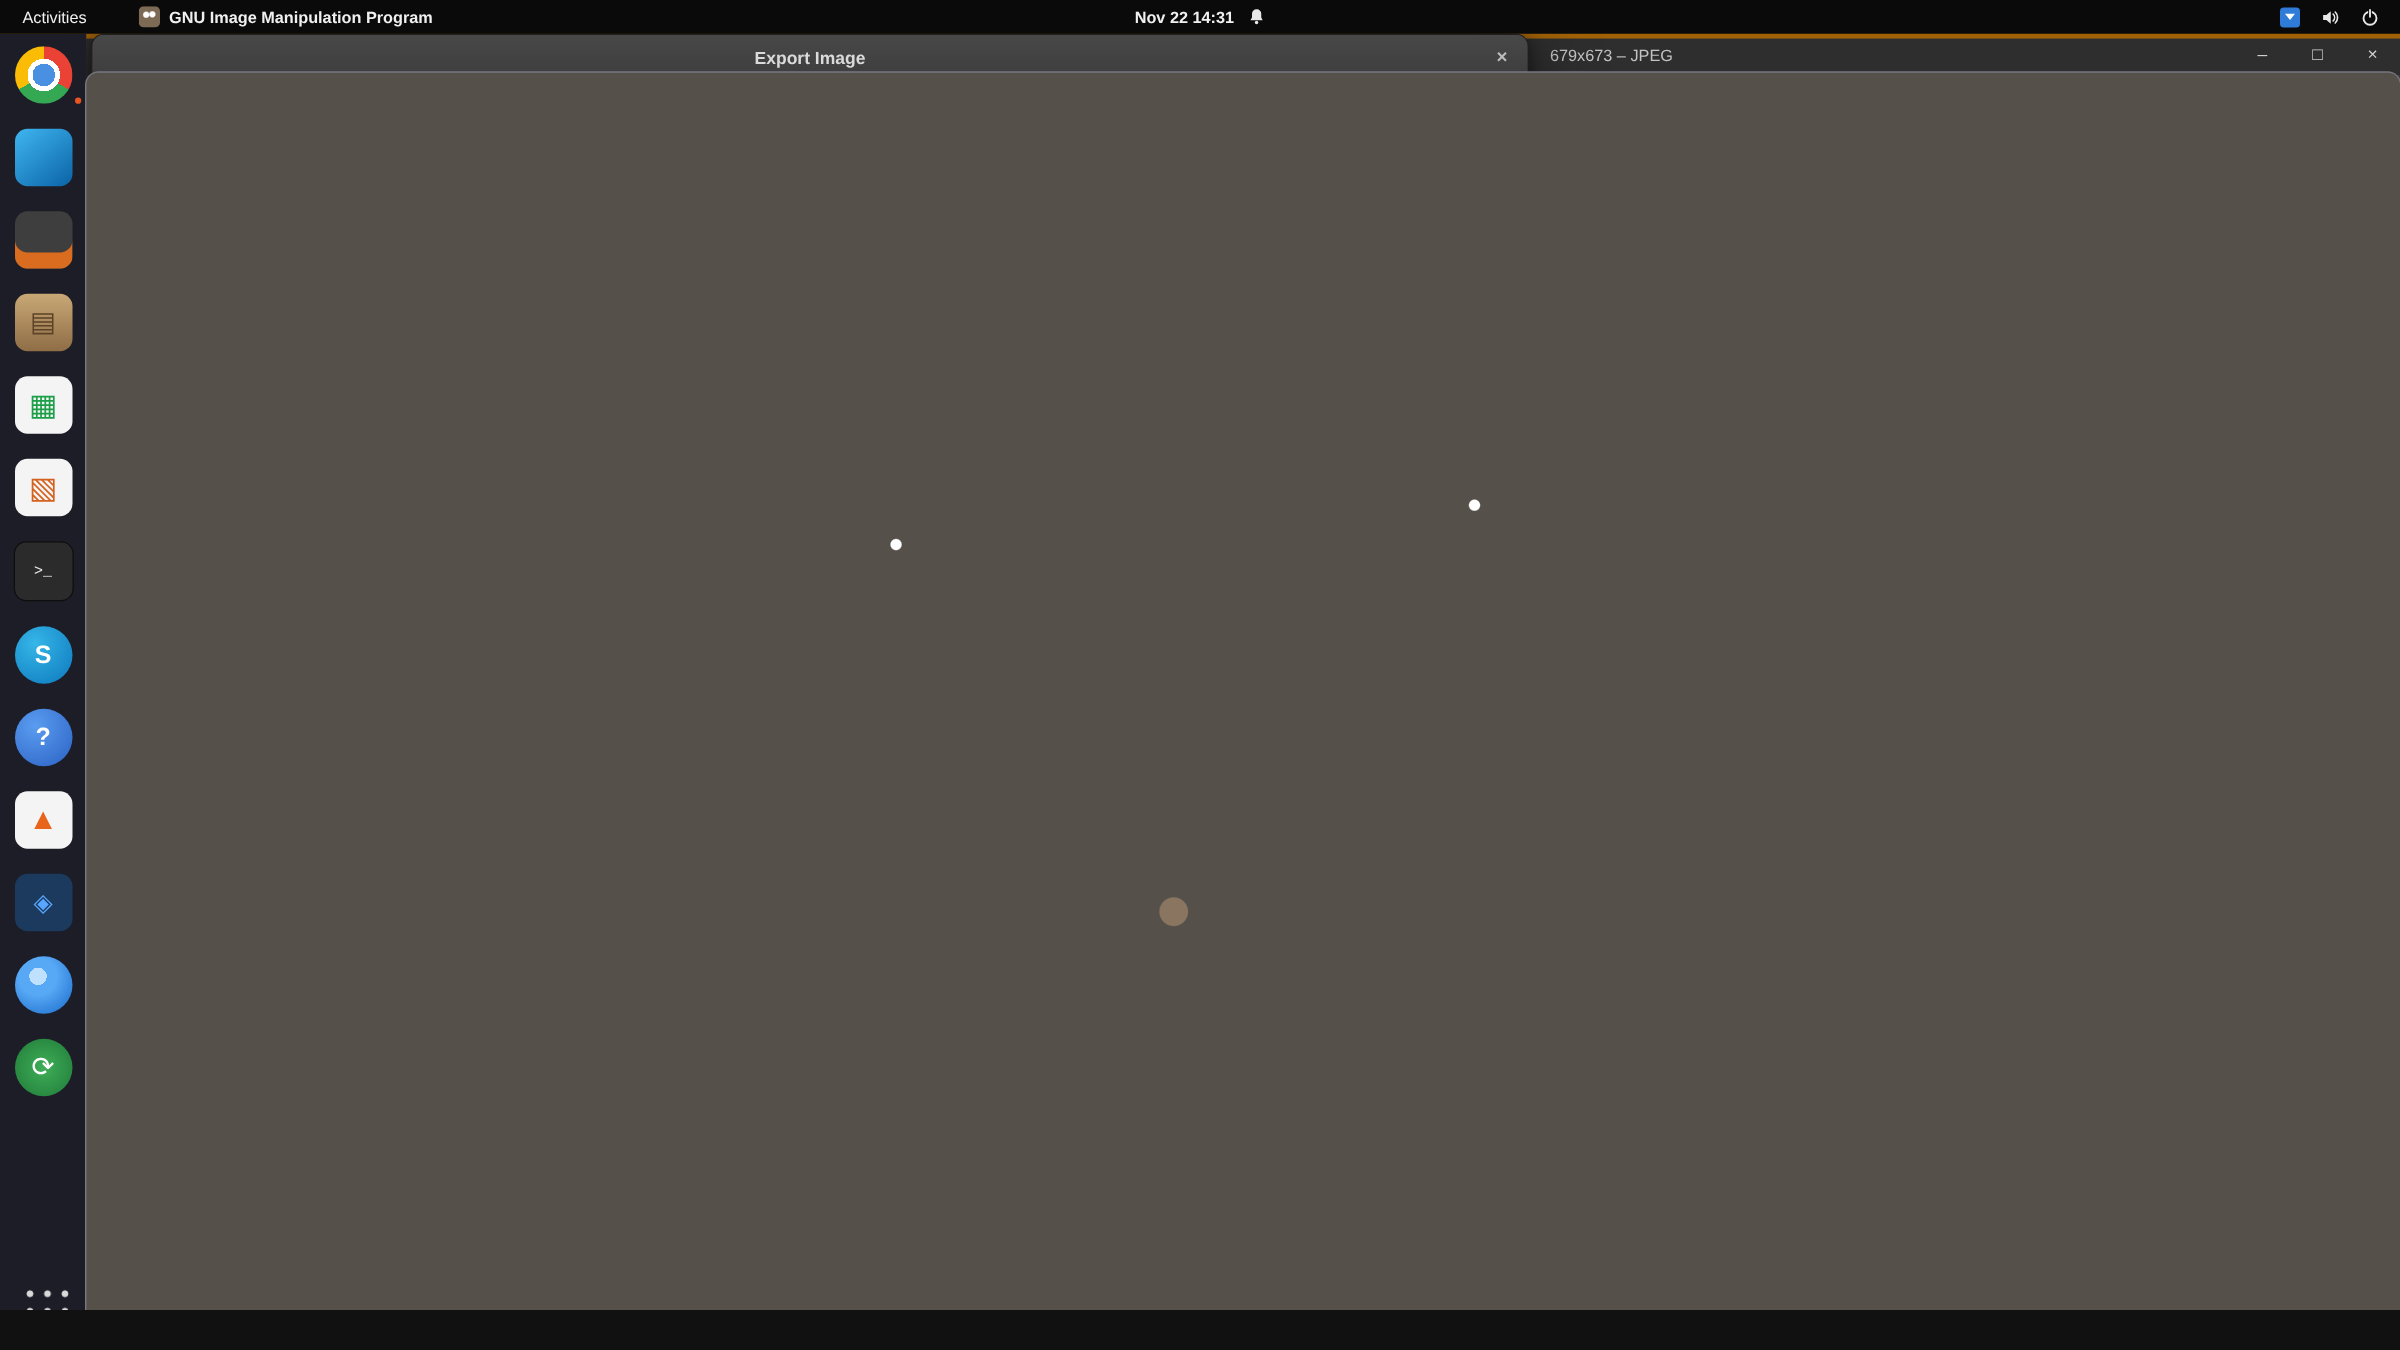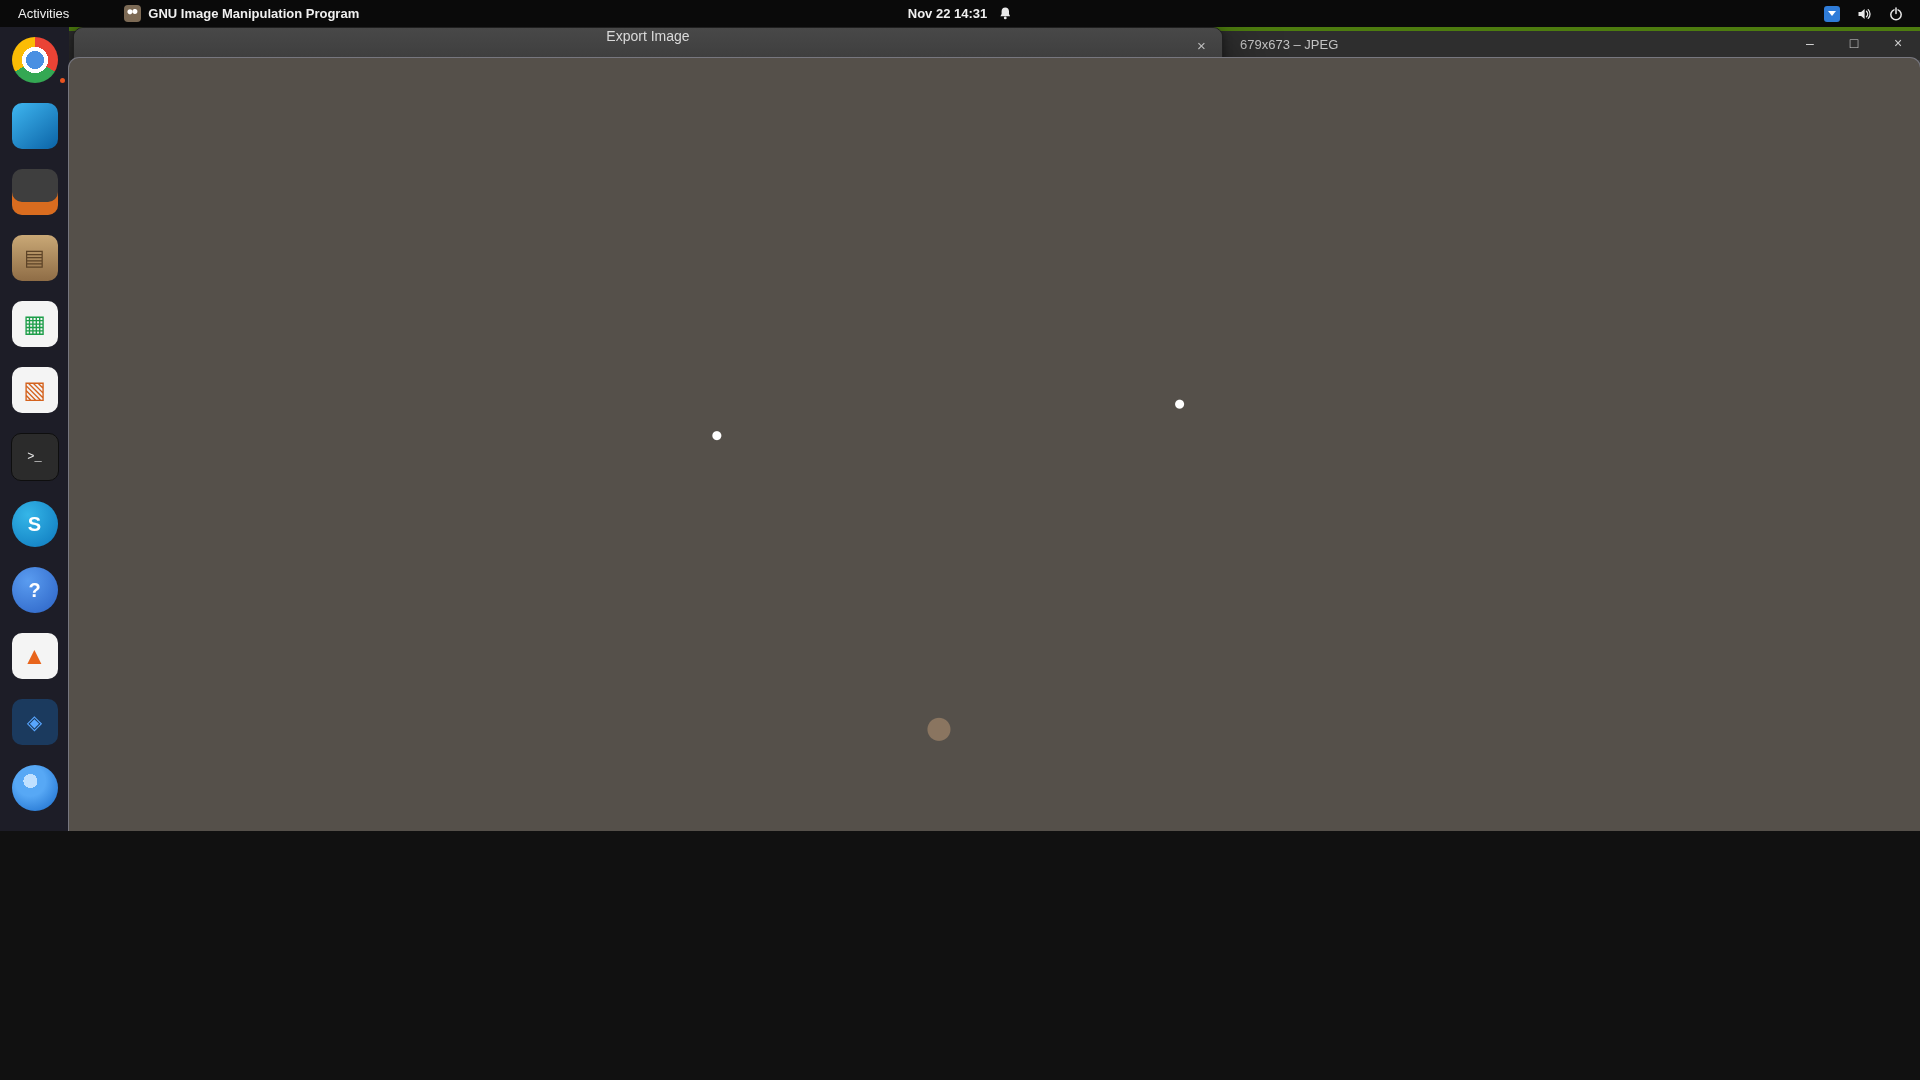--- a/index.html
+++ b/index.html
@@ -1,22 +1,22 @@
 <!DOCTYPE html>
 <html><head>
 <meta charset="utf-8">
 <style>
   html,body{margin:0;padding:0;background:#111}
-  .screen{position:relative;width:1920px;height:831px;overflow:hidden;background:#4d7c0f;
+  .screen{position:relative;width:1920px;height:1048px;overflow:hidden;background:#a16207;
     font-family:"Liberation Sans",sans-serif;font-size:13px;color:#d6d6d6}
   
   .topbar{position:absolute;left:0;top:0;width:1920px;height:27px;background:#0a0a0a;display:flex;
     align-items:center;color:#f0f0f0;z-index:40}
   .activities{padding:0 18px}
-  .appind{display:flex;align-items:center;gap:7px;font-weight:bold;margin-left:37px}
+  .appind{display:flex;align-items:center;gap:7px;font-weight:bold;margin-left:24px}
   .mini-gimp{width:17px;height:17px;border-radius:4px;background:
     radial-gradient(circle at 35% 40%,#fff 2px,transparent 3px),
     radial-gradient(circle at 64% 38%,#fff 2px,transparent 3px),#7c6a55}
   .clockwrap{position:absolute;left:50%;transform:translateX(-50%);display:flex;gap:10px;align-items:center;font-weight:bold}
   .tray{margin-left:auto;display:flex;gap:16px;align-items:center;padding-right:16px}
   .tray-blue{width:16px;height:16px;border-radius:3px;background:#2f7cd8;position:relative}
   .tray-blue::after{content:"";position:absolute;left:4px;top:5px;border-left:4px solid transparent;border-right:4px solid transparent;border-top:5px solid #fff}
   
   .dock{position:absolute;left:0;top:27px;width:69px;height:1053px;background:#1d1d27;z-index:38;
     display:flex;flex-direction:column;align-items:center;padding-top:10px;gap:20px;box-sizing:border-box}
@@ -107,22 +107,22 @@
   .swatch-fg{position:absolute;left:7px;top:0;width:26px;height:26px;background:#090909;border:1px solid #c9c9c9;z-index:2}
   .swatch-bg{position:absolute;left:21px;top:14px;width:26px;height:26px;background:#fff;border:1px solid #7a7a7a}
   .swatch-reset{position:absolute;left:-6px;top:30px;width:9px;height:9px;background:#000;border:1px solid #999}
   .swatch-reset::after{content:"";position:absolute;left:4px;top:4px;width:7px;height:7px;background:#fff;border:1px solid #999}
   .swatch-swap{position:absolute;left:38px;top:-6px;color:#bbb;font-size:10px}
   .toolbox-row.r3{top:128px;left:171px}
   
   .dialog{position:absolute;background:#434343;border:1px solid #1f1f1f;border-radius:10px 10px 7px 7px;
     box-shadow:0 18px 55px rgba(0,0,0,.65),0 3px 10px rgba(0,0,0,.45)}
   .dlg-titlebar{height:35px;border-radius:9px 9px 0 0;background:linear-gradient(#484848,#3d3d3d);
-    border-bottom:1px solid #2a2a2a;display:flex;align-items:flex-start;justify-content:center;
-    font-weight:normal;color:#dadada;font-size:14px;position:relative}
+    border-bottom:1px solid #2a2a2a;display:flex;align-items:center;justify-content:center;
+    font-weight:bold;color:#dadada;font-size:14px;position:relative}
   .dlg-close{position:absolute;right:9px;top:6px;width:23px;height:23px;border-radius:50%;display:flex;
     align-items:center;justify-content:center;color:#bdbdbd;font-size:15px}
   .btn{position:absolute;display:flex;align-items:center;justify-content:center;gap:7px;
     background:linear-gradient(#4e4e4e,#454545);border:1px solid #282828;border-radius:4px;
     color:#dcdcdc;height:32px;box-sizing:border-box;padding:0 12px}
   .entry{position:absolute;background:#2d2d2d;border:1px solid #232323;border-radius:3px;color:#ececec;
     display:flex;align-items:center;padding:0 9px;box-sizing:border-box}
   .cb{width:15px;height:15px;background:#2b2b2b;border:1px solid #1f1f1f;border-radius:3px;
     display:inline-flex;align-items:center;justify-content:center;color:#e8e8e8;flex:none;box-sizing:border-box}
   .cb.checked::after{content:"×";font-size:14px;font-weight:bold;line-height:1}

